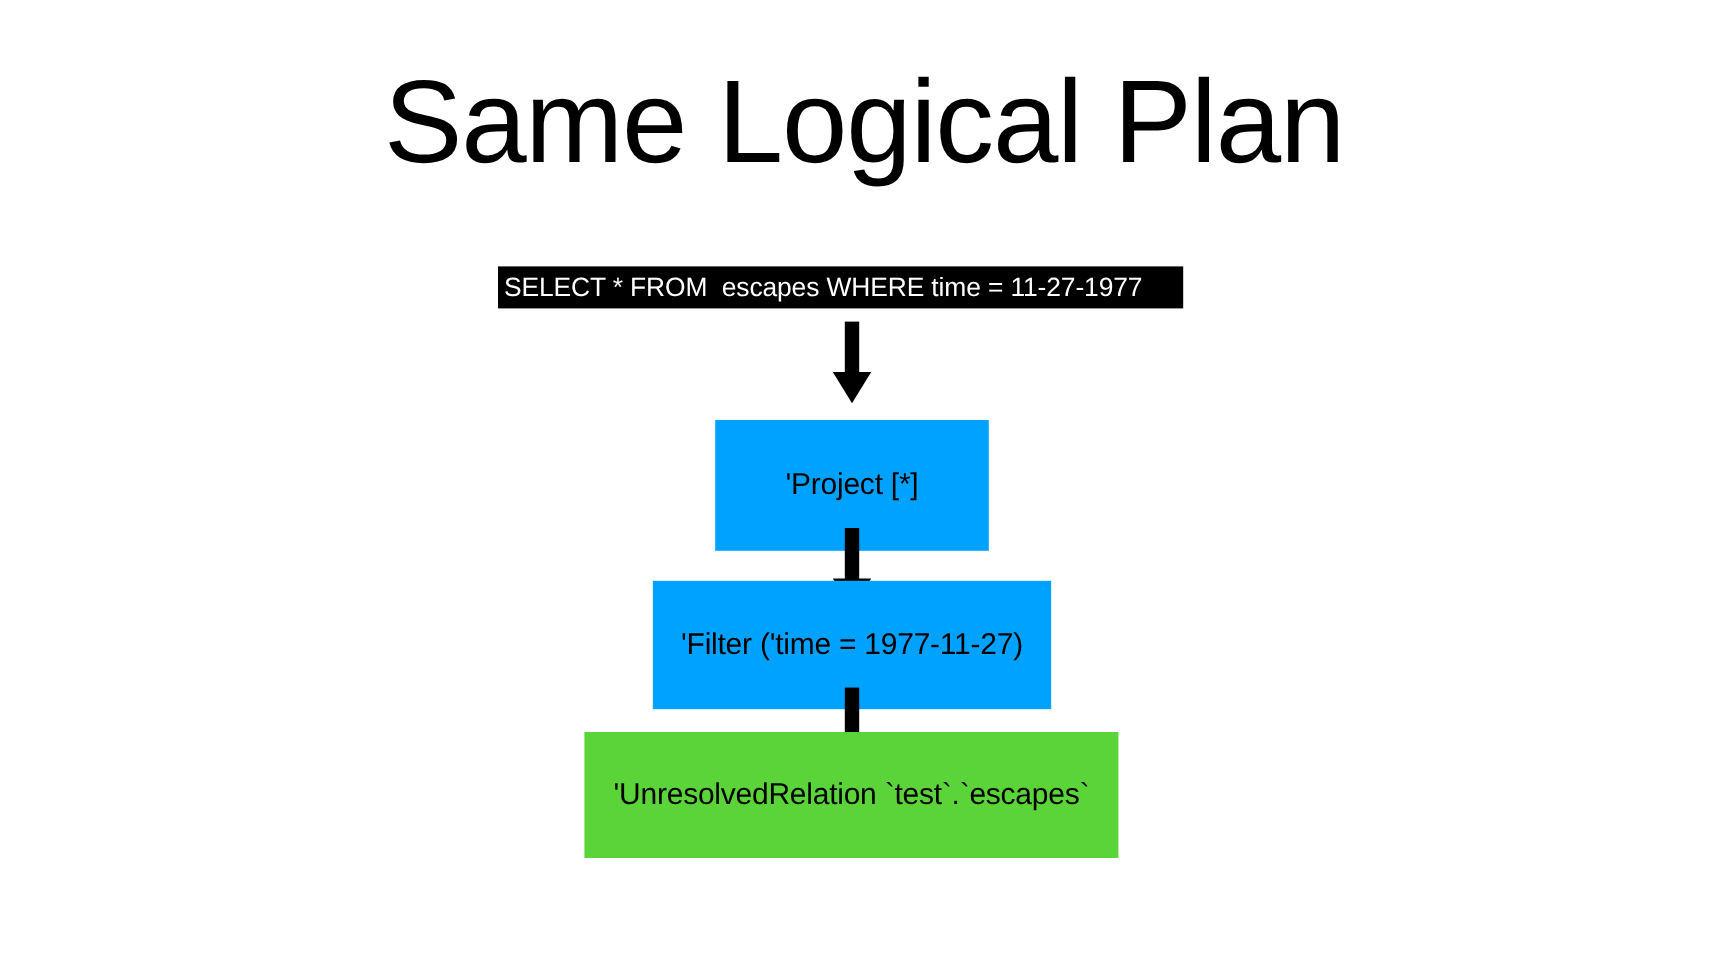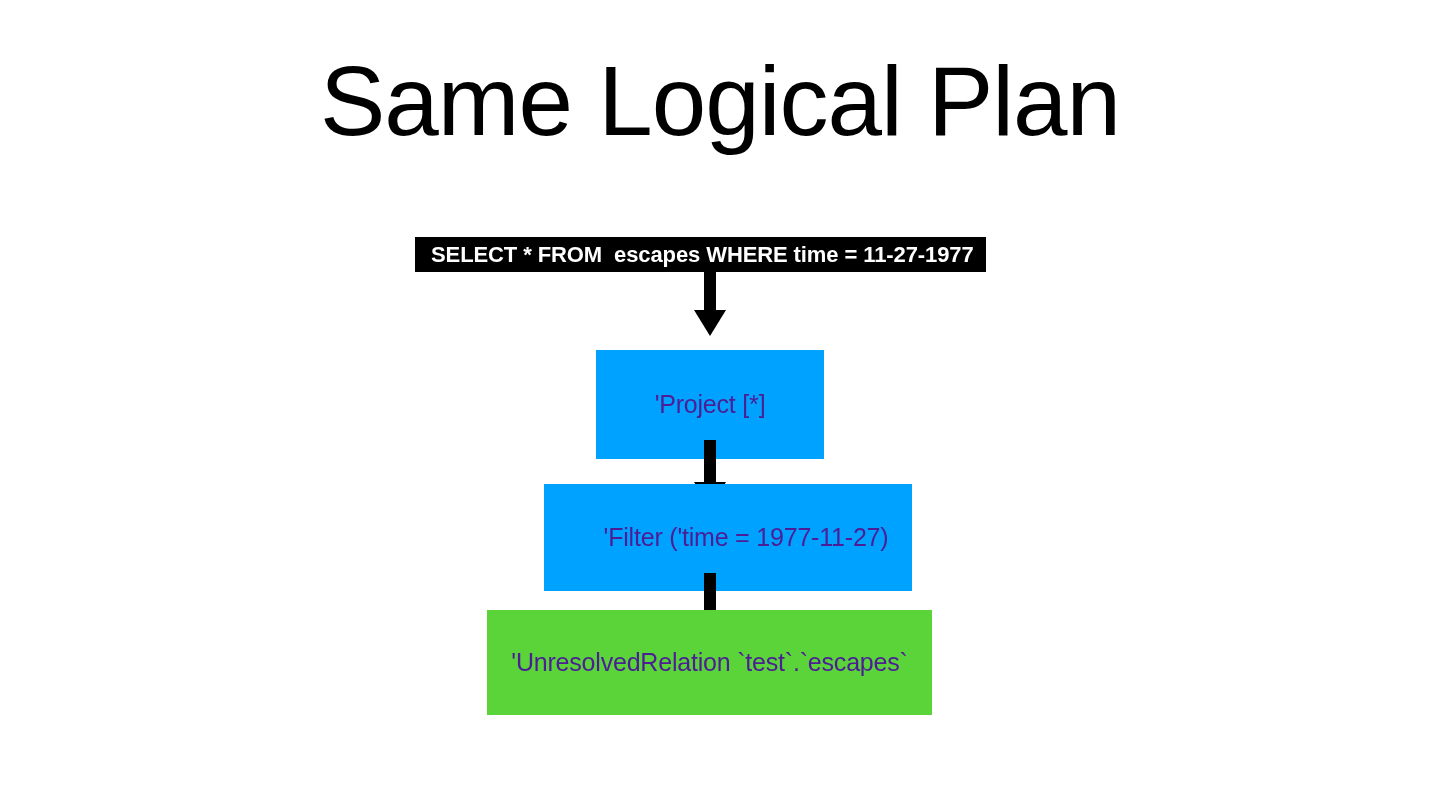--- a/index.html
+++ b/index.html
@@ -42,36 +42,35 @@
   .sql-bar {
     position: absolute;
     left: 415px;
     top: 222px;
     width: 571px;
     height: 35px;
     background: #000000;
     color: #ffffff;
     font-family: "Liberation Sans", sans-serif;
     font-size: 22px;
-    font-weight: 700;
+    font-weight: 400;
     line-height: 35px;
     white-space: pre;
-    padding-left: 16px;
+    padding-left: 5px;
     box-sizing: border-box;
     letter-spacing: -0.1px;
-    margin-top: 15px;
   }
 
   
   .node {
     position: absolute;
     display: flex;
     align-items: center;
     justify-content: center;
-    color: #4c1d95;
+    color: #000000;
     font-family: "Liberation Sans", sans-serif;
     font-weight: 400;
     font-size: 25px;
     letter-spacing: -0.2px;
     white-space: nowrap;
     text-align: center;
   }
 
   .node-project {
     left: 596px;
@@ -80,21 +79,20 @@
     height: 109px;
     background: #00A2FF;
   }
 
   .node-filter {
     left: 544px;
     top: 484px;
     width: 332px;
     height: 107px;
     background: #00A2FF;
-    padding-left: 36px;
   }
 
   .node-relation {
     left: 487px;
     top: 610px;
     width: 445px;
     height: 105px;
     background: #5BD43A;
   }
 

